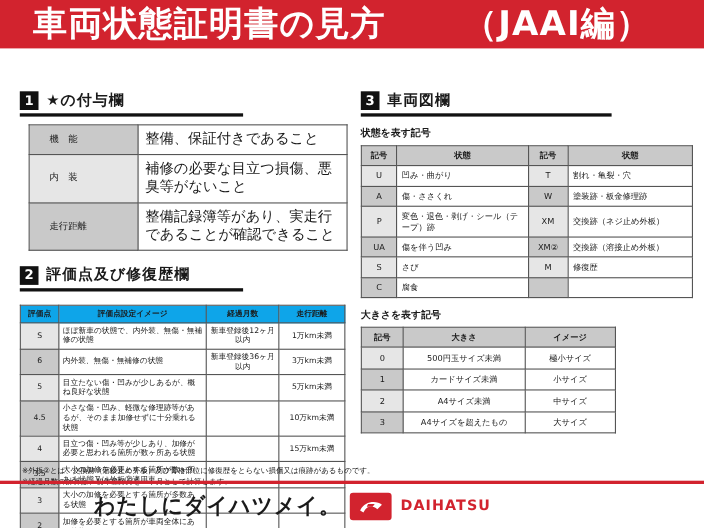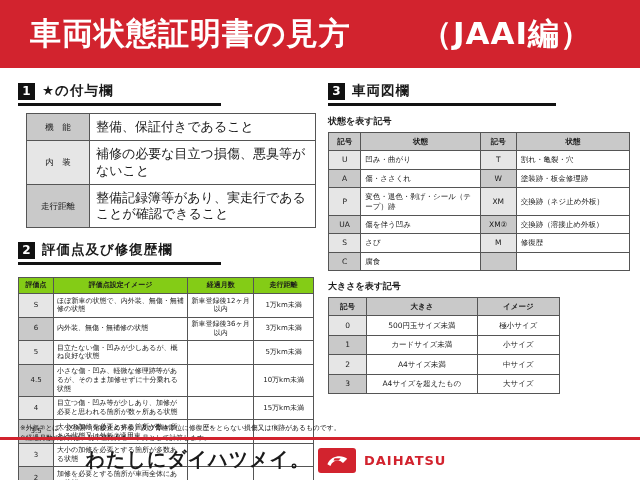--- a/index.html
+++ b/index.html
@@ -1,47 +1,47 @@
 <!DOCTYPE html>
 <html><head>
 <meta charset="utf-8">
 <style>
   html,body{margin:0;padding:0;background:#fff;}
   .page{position:relative;width:640px;height:480px;background:#fff;overflow:hidden;
         font-family:"DejaVu Sans","Liberation Sans",sans-serif;color:#1a1a1a;}
   
-  .banner{position:absolute;top:0;left:0;width:640px;height:68px;background:#d2232e;
+  .banner{position:absolute;top:0;left:0;width:640px;height:44px;background:#d2232e;
           display:flex;align-items:center;justify-content:space-between;
           padding:0 48px 0 30px;box-sizing:border-box;}
   .banner .t{color:#fff;font-weight:bold;font-size:31px;letter-spacing:1px;white-space:nowrap;}
   .subtitle{position:absolute;top:61px;left:18px;font-size:11px;font-weight:bold;}
   
   .col-left{position:absolute;top:82px;left:18px;width:296px;}
   .col-right{position:absolute;top:82px;left:328px;width:304px;}
   
   .sh{display:flex;align-items:center;gap:7px;border-bottom:3px solid #111;
       padding-bottom:3px;margin-bottom:7px;}
   .sh .num{display:inline-block;width:17px;height:17px;background:#111;color:#fff;
            font-weight:bold;font-size:12px;line-height:17px;text-align:center;}
   .sh .stitle{font-weight:bold;font-size:13.5px;letter-spacing:1px;text-align:right;}
   .sh-left{width:203px;}
   .sh-right{width:228px;}
   
   table{border-collapse:collapse;background:#fff;}
   td,th{border:1px solid #555;line-height:1.25;}
   .t1{width:290px;margin-left:8px;border:1.5px solid #333;}
-  .t1 .key{width:62px;text-align:center;font-size:8.5px;padding:5px 0;}
+  .t1 .key{width:62px;font-size:8.5px;padding:5px 18px;}
   .t1 .val{font-size:13px;padding:5px 6px;}
   .t1 tr:nth-child(odd) .key{background:#c9c9c9;}
   .t1 tr:nth-child(even) .key{background:#e6e6e6;}
   .t2{width:296px;margin-top:12px;border:1.5px solid #333;table-layout:fixed;}
-  .t2 th{background:#84cc16;font-size:7px;font-weight:bold;padding:3px 1px;text-align:center;}
+  .t2 th{background:#0ea5e9;font-size:7px;font-weight:bold;padding:3px 1px;text-align:center;}
   .t2 td{font-size:7px;padding:2.5px 3px;}
   .t2 .score{text-align:center;}
-  .t2 .desc{text-align:left;}
+  .t2 .desc{text-align:left;font-family:Liberation Serif, serif;}
   .t2 .months,.t2 .mileage{text-align:center;}
   .t2 tbody tr:nth-child(odd) .score{background:#e6e6e6;}
   .t2 tbody tr:nth-child(even) .score{background:#c9c9c9;}
   .c-score{width:34px;} .c-desc{width:130px;} .c-months{width:64px;} .c-mileage{width:58px;}
   .cap{font-size:9px;font-weight:bold;margin:9px 0 4px 0;}
   .t3{width:302px;border:1.5px solid #333;table-layout:fixed;}
   .t3 th{background:#c9c9c9;font-size:7.5px;font-weight:bold;padding:4px 1px;text-align:center;}
   .t3 td{font-size:7.5px;padding:4px 4px;}
   .t3 .sym{text-align:center;padding:4px 1px;}
   .t3 tbody tr:nth-child(odd) .sym{background:#e6e6e6;}

